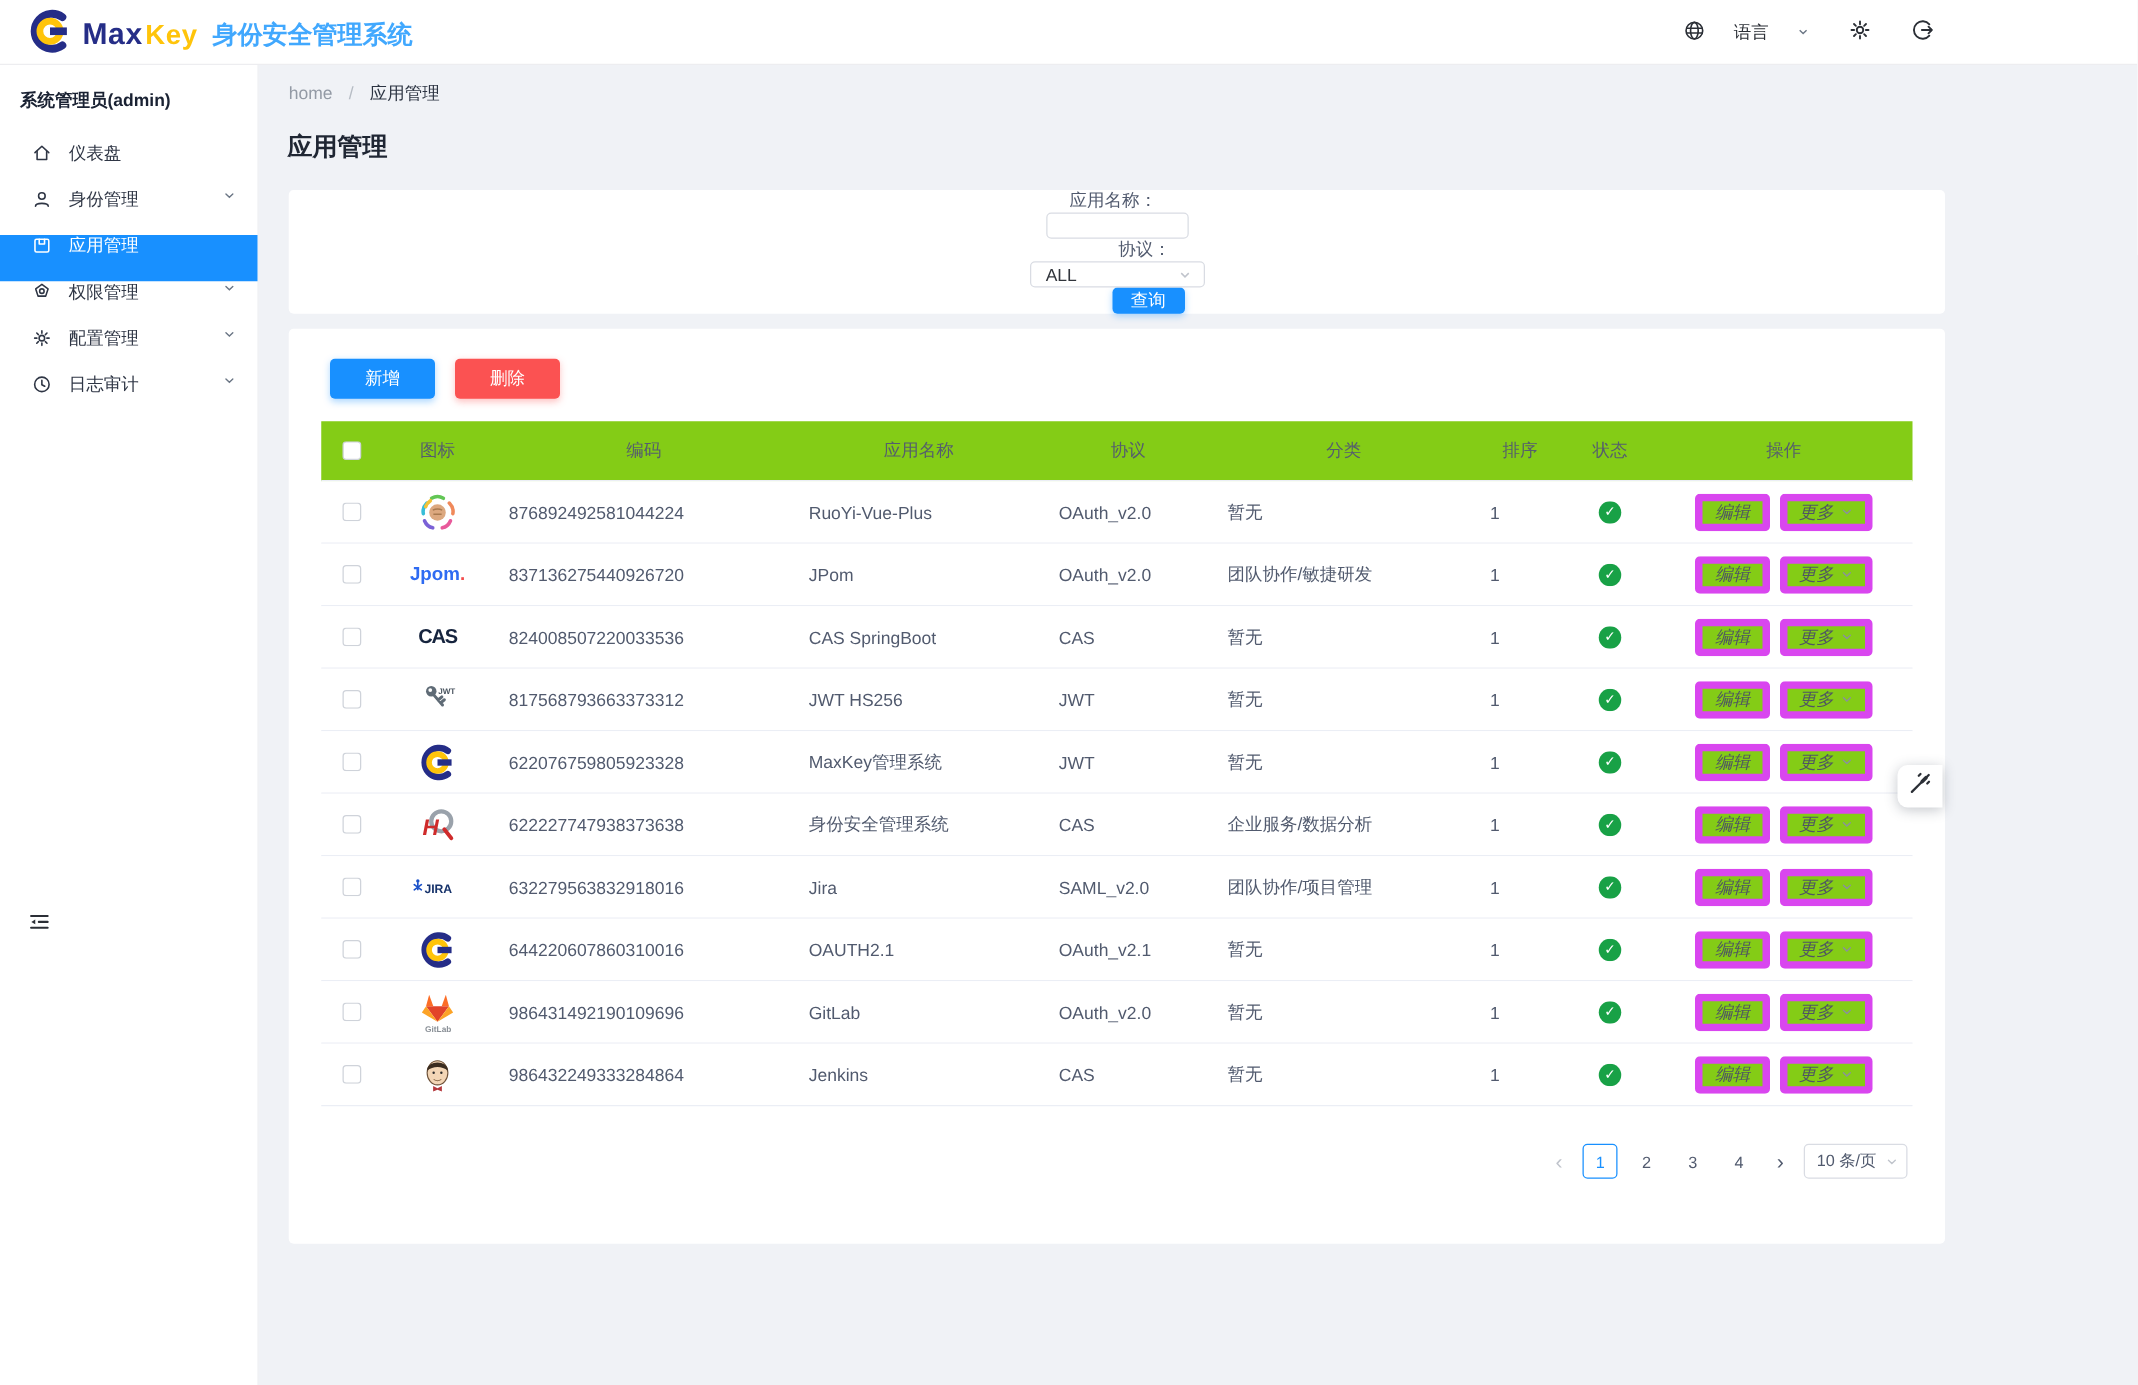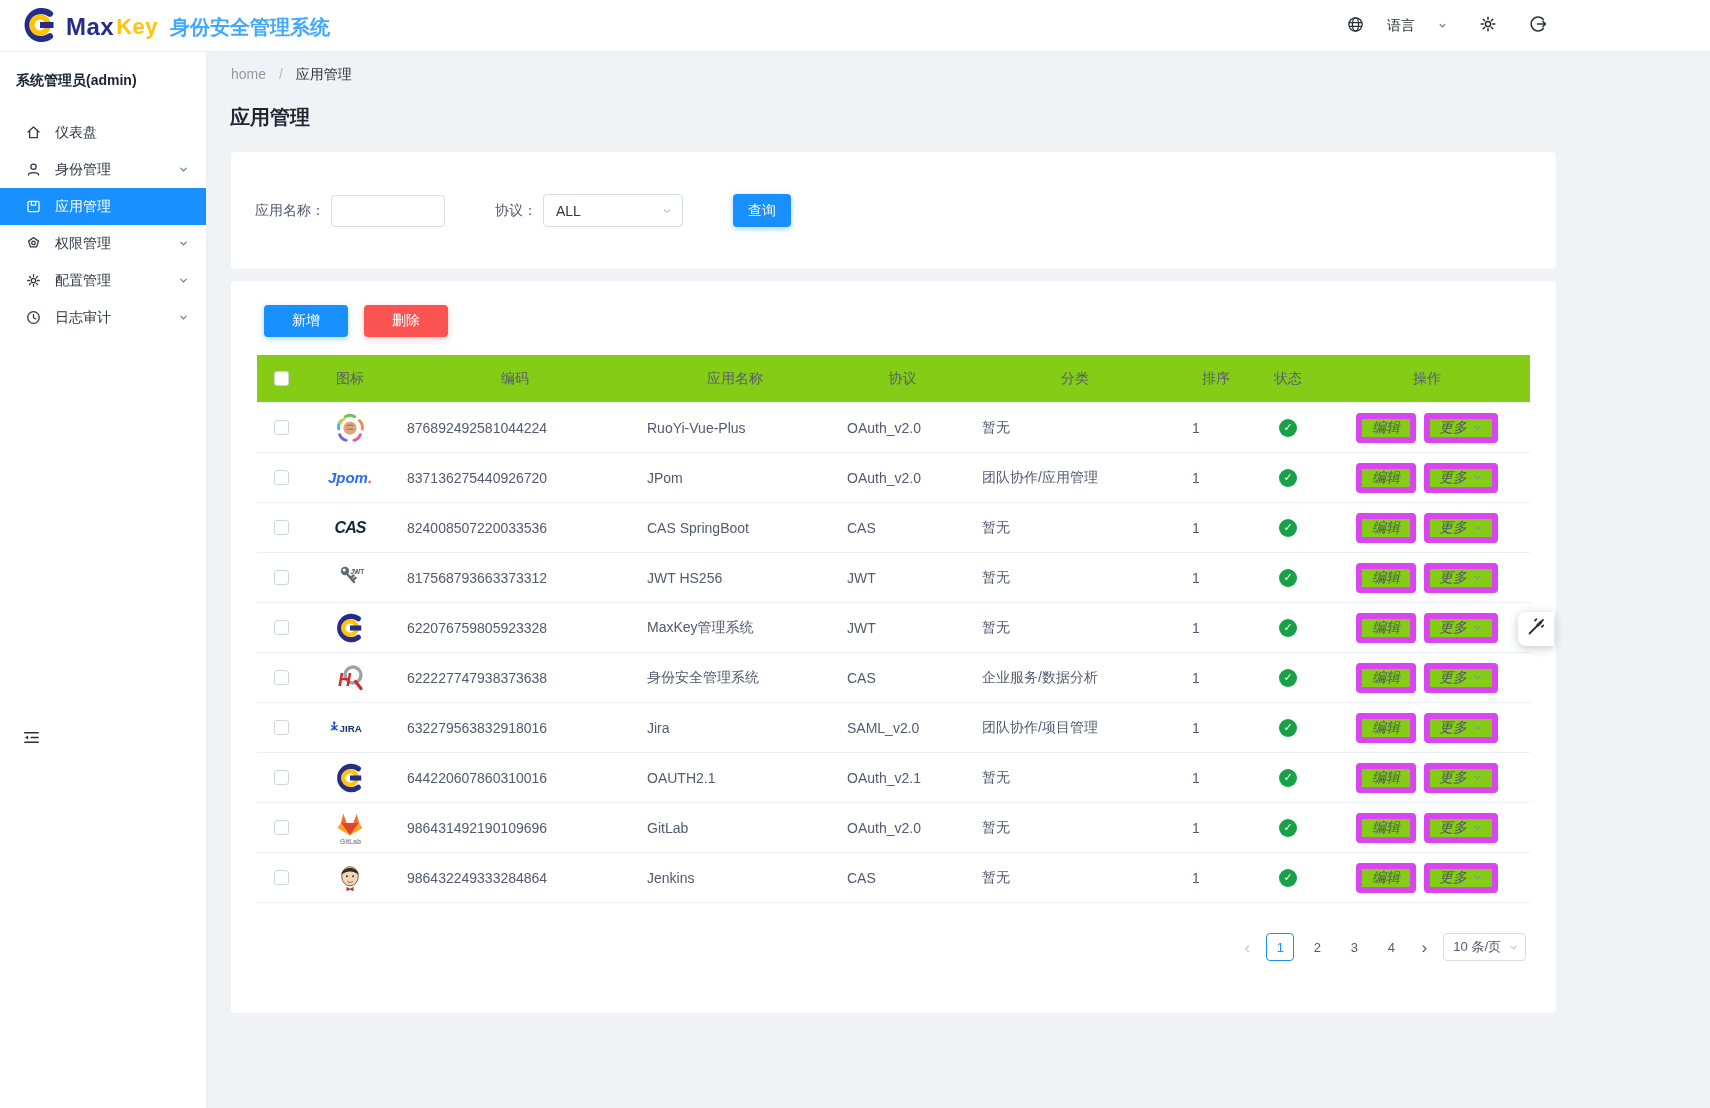--- a/index.html
+++ b/index.html
@@ -13,35 +13,35 @@
   .brand-key { font-size:22px; font-weight:800; color:#ffc40a; letter-spacing:.5px; margin-left:-6px; }
   .brand-cn  { font-size:20px; font-weight:700; color:#41a8fe; margin-left:4px; }
   .topbar-right { position:absolute; right:162px; top:0; height:52px; display:flex; align-items:center; gap:30px; color:#2b2f36; }
   .lang { display:flex; align-items:center; gap:22px; font-size:14px; cursor:pointer; }
   .icon-btn { display:flex; align-items:center; cursor:pointer; color:#2b2f36; }
 
   
   .sidebar { position:absolute; top:52px; left:0; width:207px; bottom:0; background:#fff; border-right:1px solid #ebedf1; z-index:20; }
   .side-user { padding:20px 0 0 16px; font-size:14px; font-weight:700; color:#1a2233; }
   .side-menu { margin-top:24px; }
-  .menu-item { position:relative; height:37px; display:flex; align-items:center; gap:13px; padding-left:25px; font-size:14px; color:#2f3645; cursor:pointer; }
+  .menu-item { position:relative; height:37px; display:flex; align-items:flex-start; gap:13px; padding-left:25px; font-size:14px; color:#2f3645; cursor:pointer; }
   .menu-item .chev { position:absolute; right:17px; color:#6b7685; display:flex; }
   .menu-item.active { background:#1890ff; color:#fff; }
   .side-fold { position:absolute; left:22px; top:676px; color:#2b2f36; cursor:pointer; display:flex; }
 
   
   .main { position:absolute; top:52px; left:207px; right:0; bottom:0; background:#f0f2f6; overflow:hidden; }
   .breadcrumb { margin:14px 0 0 24px; font-size:14px; }
   .bc-home { color:#939aa5; cursor:pointer;margin-top:16px; }
   .bc-sep { color:#b6bcc4; margin:0 9px; }
   .bc-cur { color:#2c3442; }
   .page-title { margin:20px 0 0 23px; font-size:20px; font-weight:600; color:#1f2633; }
 
   .panel { background:#fff; border-radius:4px; width:1325px; margin-left:24px; }
-  .filter-panel { margin-top:21px; height:117px; display:flex; align-items:center; padding:0 24px; }
+  .filter-panel { margin-top:21px; height:99px; display:flex; align-items:center; padding:0 24px;flex-direction:column; }
   .f-label { font-size:14px; color:#515a6e; margin-right:6px; }
   .f-input { width:114px; height:32px; border:1px solid #d9dce3; border-radius:4px; outline:none; padding:0 8px; font-size:14px; color:#333; }
   .f-label2 { margin-left:50px; }
   .f-select { position:relative; width:140px; height:33px; border:1px solid #d9dce3; border-radius:4px; display:flex; align-items:center; padding:0 12px; font-size:14px; color:#30343b; cursor:pointer; background:#fff; }
   .f-select .sel-arrow { position:absolute; right:9px; color:#c0c4cc; display:flex; }
   .btn { border:none; border-radius:4px; font-size:14px; cursor:pointer; }
   .btn-primary { background:#1890ff; color:#fff; box-shadow:0 2px 6px rgba(24,144,255,.35); }
   .btn-danger { background:#fb5252; color:#fff; box-shadow:0 2px 6px rgba(251,82,82,.35); }
   .f-search { width:58px; height:33px; margin-left:50px; }
 
@@ -57,21 +57,21 @@
   .head .td { display:flex; justify-content:center; color:#555e6d; }
   .cell-left { padding-left:12px; }
   .cell-center { display:flex; justify-content:center; align-items:center; }
   .cb { width:15px; height:15px; border:1px solid #cfd3da; border-radius:3px; background:#fff; cursor:pointer; }
   .status-dot { width:18px; height:18px; border-radius:50%; background:#18a146; color:#fff; font-size:11px; font-weight:700; display:flex; align-items:center; justify-content:center; }
   .c-actions { display:flex; justify-content:center; gap:8px; }
   .mini-btn { height:30px; background:#84cc16; border:6px solid #d946ef; border-radius:4px; color:#4f5662; font-size:14px; display:flex; align-items:center; justify-content:center; cursor:pointer;font-style:italic; }
   .mini-edit { width:60px; }
   .mini-more { width:74px; gap:5px; }
   .mini-more .chev { color:#8a919c; display:flex; }
-  .logo-text { font-style:italic; font-weight:800; }
+  .logo-text { font-weight:800; }
 
   
   .pagination { margin-top:30px; display:flex; justify-content:flex-end; align-items:center; gap:9px; font-size:13px; color:#515a6e; margin-right:4px; }
   .pg-arrow { width:20px; text-align:center; font-size:17px; cursor:pointer; line-height:1; }
   .pg-prev { color:#c0c4cc; }
   .pg-next { color:#515a6e; }
   .pg-num { width:28px; height:28px; display:flex; align-items:center; justify-content:center; border-radius:4px; cursor:pointer; }
   .pg-num.active { border:1px solid #1890ff; color:#1890ff; }
   .pg-size { position:relative; height:28px; border:1px solid #d9dce3; border-radius:4px; display:flex; align-items:center; padding:0 24px 0 9px; cursor:pointer; color:#515a6e; background:#fff; }
   .pg-size .sel-arrow { position:absolute; right:6px; color:#c0c4cc; display:flex; }
@@ -291,21 +291,21 @@
         <div class="tr row">
           <div class="td cell-center">
             <span class="cb"></span>
           </div>
           <div class="td cell-center">
             <span class="logo-text" style="font-size:15px;color:#2e6bf2">Jpom<span style="color:#f34b4b">.</span></span>
           </div>
           <div class="td cell-left">837136275440926720</div>
           <div class="td cell-left">JPom</div>
           <div class="td cell-left">OAuth_v2.0</div>
-          <div class="td cell-left">团队协作/应用管理</div>
+          <div class="td cell-left">团队协作/敏捷研发</div>
           <div class="td cell-left">1</div>
           <div class="td cell-center">
             <span class="status-dot">✓</span>
           </div>
           <div class="td c-actions">
             <button class="mini-btn mini-edit">编辑</button>
             <button class="mini-btn mini-more">
               <span>更多</span>
               <span class="chev">
                 <svg width="11" height="11" viewBox="0 0 20 20" fill="none" stroke="currentColor" stroke-width="2" stroke-linecap="round">

